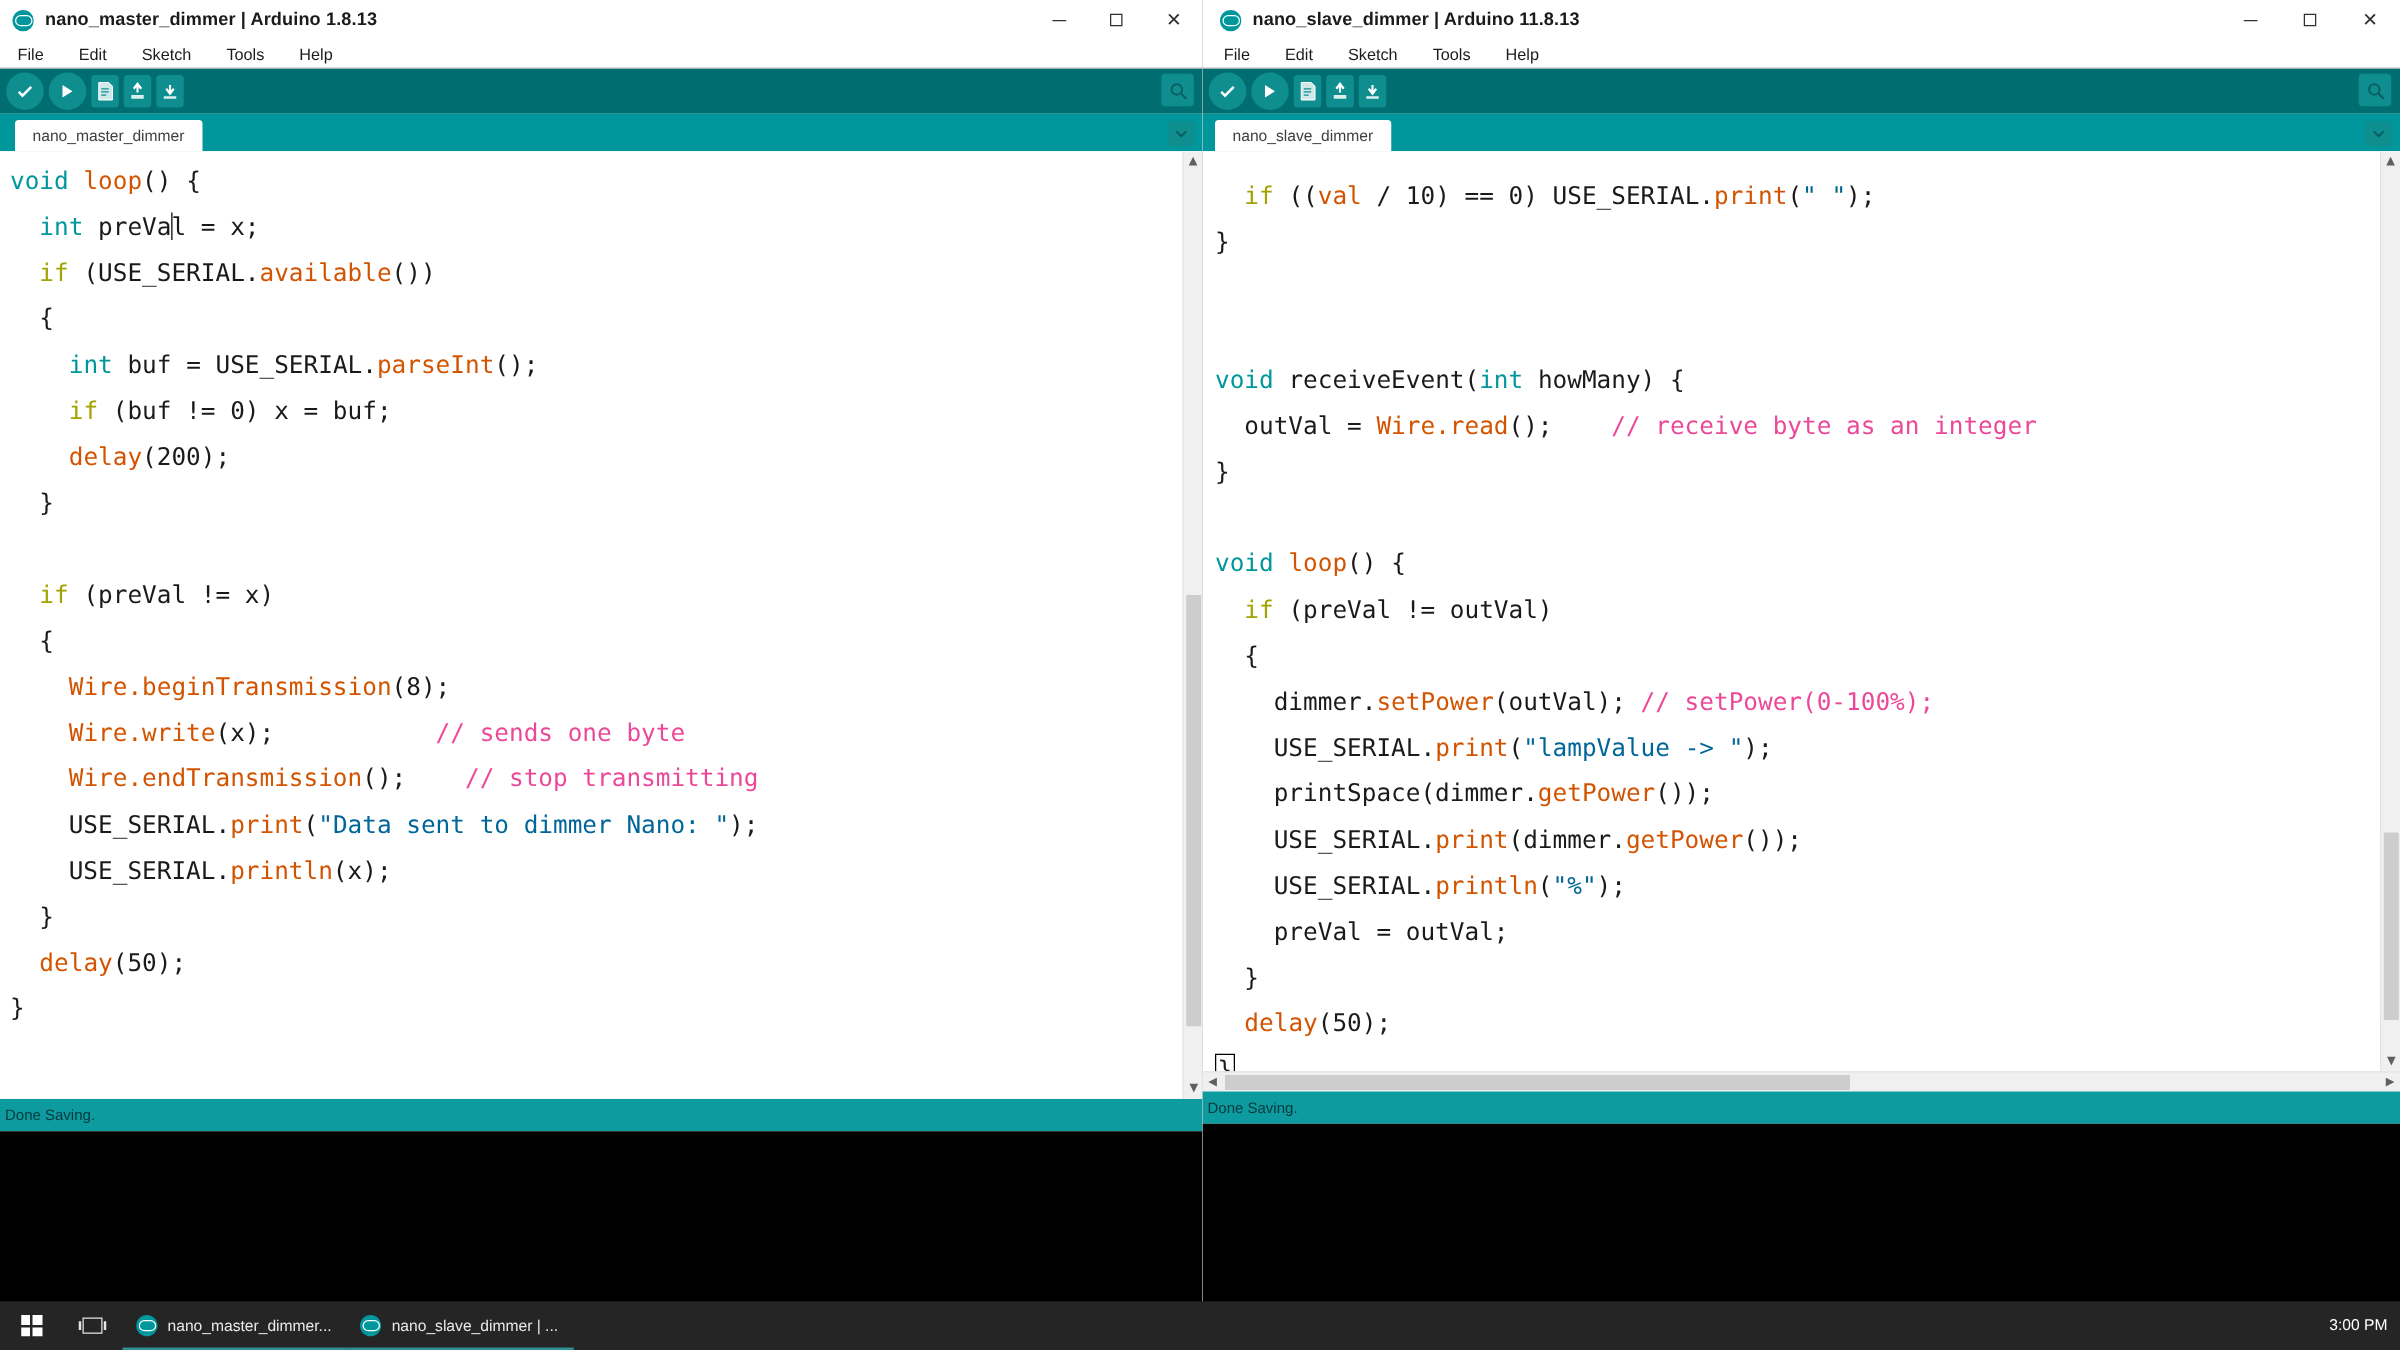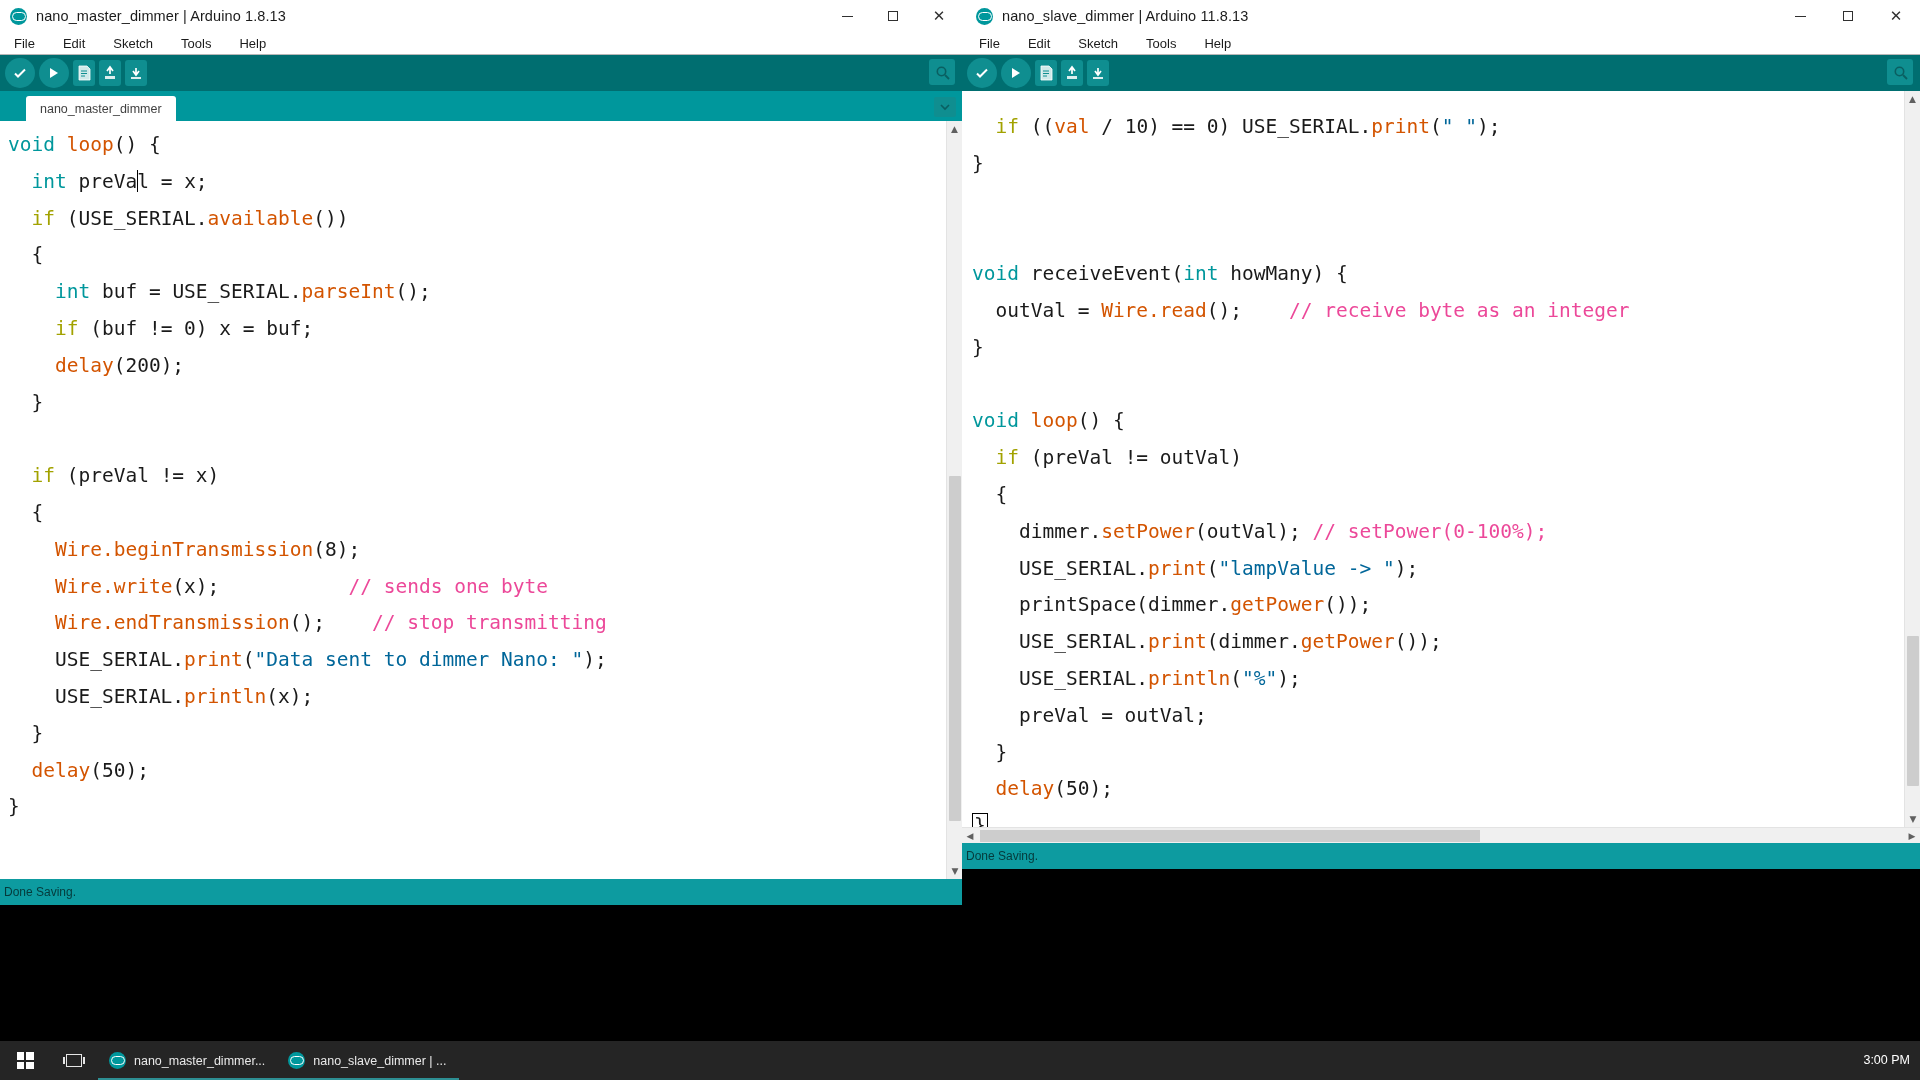--- a/index.html
+++ b/index.html
@@ -18,21 +18,21 @@
               padding-left:10px; position:relative; }
   .right .titlebar { padding-left:14px; }
   .app-icon { width:17px; height:17px; border-radius:50%;
               background:#00979c; position:relative; flex:0 0 auto;
               display:flex; align-items:center; justify-content:center; }
   .app-icon::before { content:""; width:12px; height:7px; border:1.6px solid #fff;
                       border-radius:5px; }
   .app-icon::after { content:""; position:absolute; width:9px; height:1.6px;
                      background:#00979c; }
   .title-text { font-size:14.5px; color:#1b1b1b; margin-left:9px;
-                white-space:nowrap; letter-spacing:.1px; }
+                white-space:nowrap; letter-spacing:.1px;font-weight:bold; }
   .win-controls { position:absolute; right:0; top:0; height:32px; display:flex; }
   .win-btn { width:46px; height:32px; display:flex; align-items:center;
              justify-content:center; font-size:13px; color:#303030; }
   .right .win-btn { width:48px; }
   .glyph-min, .glyph-max, .glyph-close { display:block; line-height:1; }
   .glyph-min { width:11px; height:1px; background:#303030; }
   .glyph-max { width:10px; height:10px; border:1px solid #303030; }
   .glyph-close { font-size:15px; font-family:"DejaVu Sans", sans-serif; }
 
   .menubar { height:22px; background:#fff; display:flex; align-items:center;
@@ -46,21 +46,21 @@
              padding-left:5px; gap:4px; position:relative; }
   .tb-btn { width:30px; height:30px; border-radius:50%; display:flex;
             align-items:center; justify-content:center; }
   .tb-btn.round { background:#0f8e90; }
   .tb-btn.square { background:#0f8e90; border-radius:3px; width:22px; height:26px; }
   .tb-right { position:absolute; right:7px; top:4px; width:26px; height:26px;
               background:#0f8e90; border-radius:3px; display:flex;
               align-items:center; justify-content:center; }
 
   .tabbar { height:30px; background:#00979c; display:flex; align-items:flex-end;
-            position:relative; padding-left:26px; }
+            position:relative; padding-left:12px; }
   .right .tabbar { padding-left:10px; }
   .tab { background:#fff; color:#3f3f3f; font-size:12.5px;
          padding:6px 14px 5px 14px; border-radius:3px 3px 0 0;
          white-space:nowrap; }
   .tab-arrow { position:absolute; right:6px; bottom:4px; width:22px; height:20px;
                background:#0f8e90; border-radius:2px; display:flex;
                align-items:center; justify-content:center; }
 
   
   .editor-wrap { position:relative; background:#fff; overflow:hidden; }
@@ -286,20 +286,28 @@
           </svg>
       </div>
       <div class="tb-right">
         <svg width="15" height="15" viewBox="0 0 15 15">
             <circle cx="6.5" cy="6.5" r="4.2" stroke="#0a5f61" stroke-width="1.6" fill="none"></circle>
             <path d="M10 10l4 4" stroke="#0a5f61" stroke-width="1.8"></path>
           </svg>
       </div>
     </div>
 
+    <div class="tabbar">
+      <div class="tab">nano_slave_dimmer</div>
+      <div class="tab-arrow">
+        <svg width="10" height="8" viewBox="0 0 10 8">
+            <path d="M1 2l4 4 4-4" stroke="#0a5f61" stroke-width="1.6" fill="none"></path>
+          </svg>
+      </div>
+    </div>
 
     <div class="editor-wrap">
       <div class="code" id="code-right"><div><span class="op">  </span><span class="ctl">if</span><span class="op"> ((</span><span class="fn">val</span><span class="op"> / 10) == 0) USE_SERIAL.</span><span class="fn">print</span><span class="op">(</span><span class="str">" "</span><span class="op">);</span></div><div><span class="op">}</span></div><div>&nbsp;</div><div>&nbsp;</div><div><span class="kw">void</span><span class="op"> receiveEvent(</span><span class="kw">int</span><span class="op"> howMany) {</span></div><div><span class="op">  outVal = </span><span class="fn">Wire.read</span><span class="op">();    </span><span class="cmt">// receive byte as an integer</span></div><div><span class="op">}</span></div><div>&nbsp;</div><div><span class="kw">void</span><span class="op"> </span><span class="fn">loop</span><span class="op">() {</span></div><div><span class="op">  </span><span class="ctl">if</span><span class="op"> (preVal != outVal)</span></div><div><span class="op">  {</span></div><div><span class="op">    dimmer.</span><span class="fn">setPower</span><span class="op">(outVal); </span><span class="cmt">// setPower(0-100%);</span></div><div><span class="op">    USE_SERIAL.</span><span class="fn">print</span><span class="op">(</span><span class="str">"lampValue -&gt; "</span><span class="op">);</span></div><div><span class="op">    printSpace(dimmer.</span><span class="fn">getPower</span><span class="op">());</span></div><div><span class="op">    USE_SERIAL.</span><span class="fn">print</span><span class="op">(dimmer.</span><span class="fn">getPower</span><span class="op">());</span></div><div><span class="op">    USE_SERIAL.</span><span class="fn">println</span><span class="op">(</span><span class="str">"%"</span><span class="op">);</span></div><div><span class="op">    preVal = outVal;</span></div><div><span class="op">  }</span></div><div><span class="op">  </span><span class="fn">delay</span><span class="op">(50);</span></div><div><span class="op caret-block">}</span></div></div>
       <div class="vscroll">
         <div class="vs-arrow">▲</div>
         <div class="vs-thumb" style="top:545px;height:150px;"></div>
         <div class="vs-arrow bottom" style="bottom:16px;">▼</div>
       </div>
       <div class="hscroll">
         <div class="hs-arrow" style="left:0;">◀</div>

